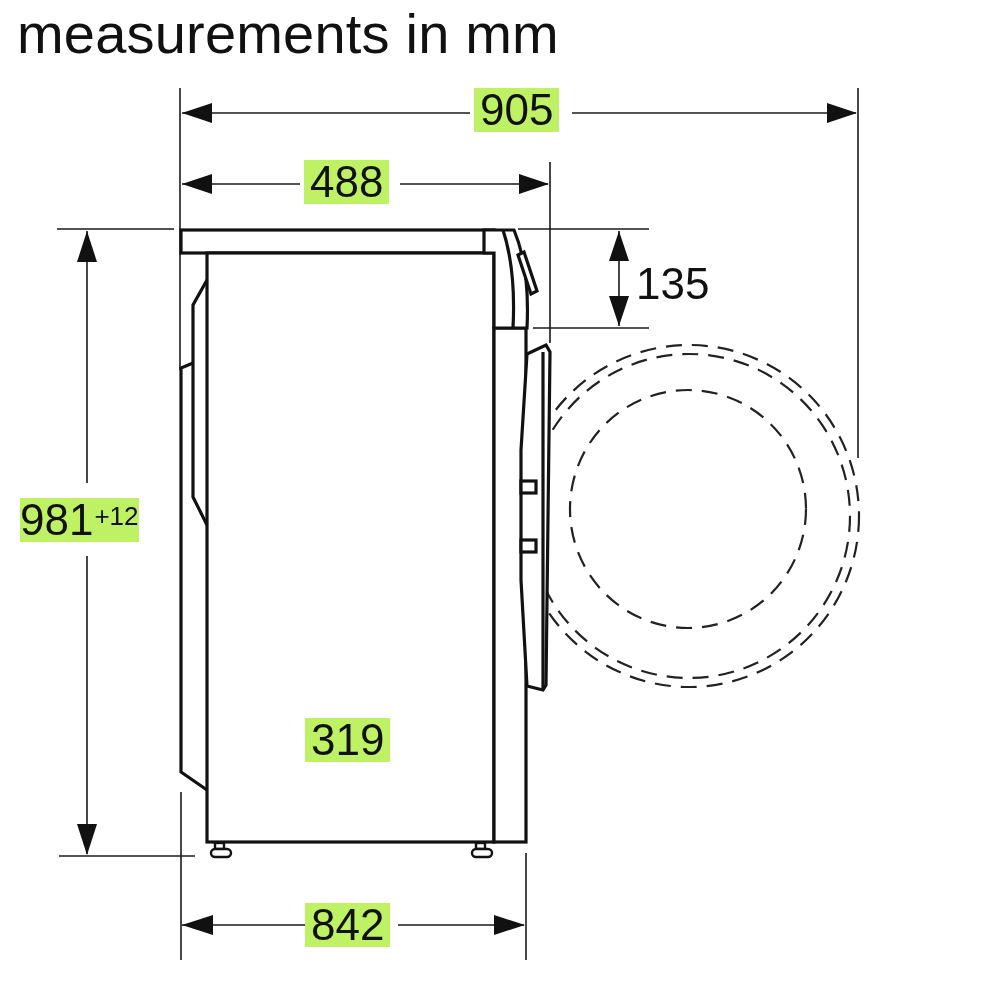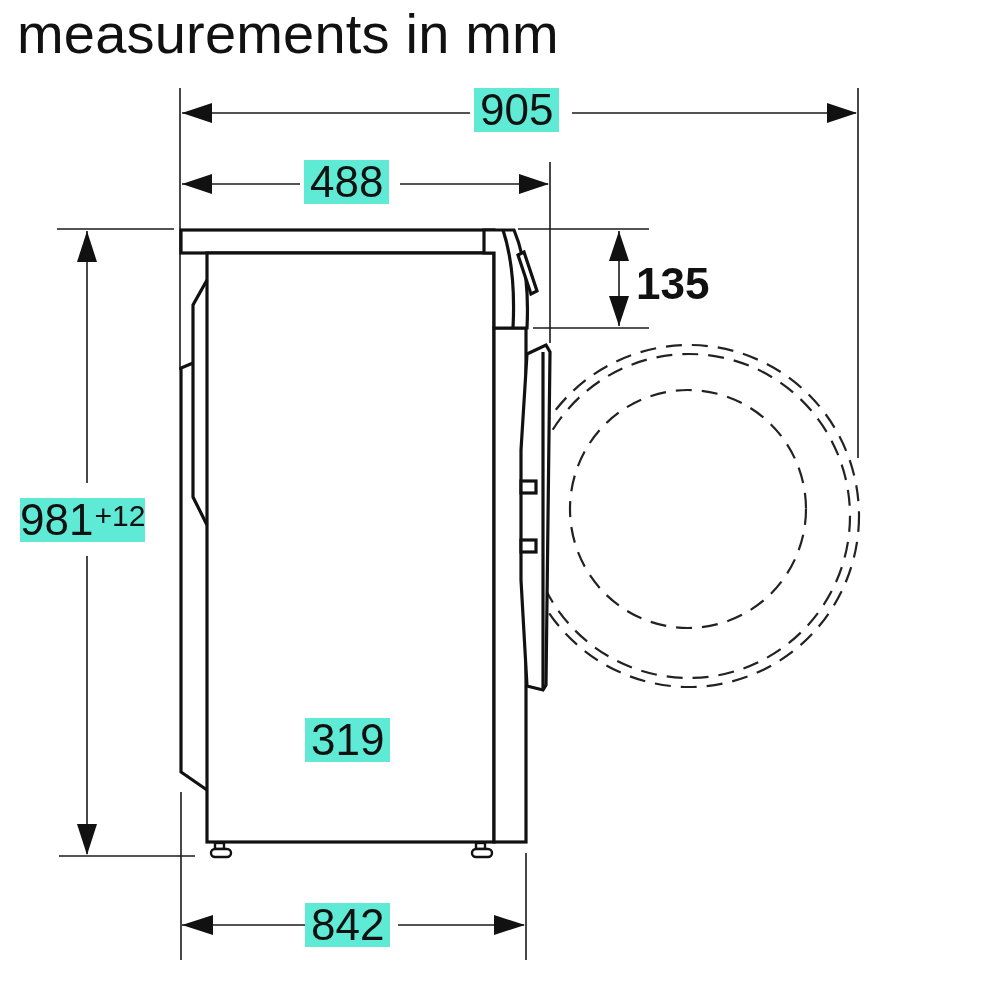--- a/index.html
+++ b/index.html
@@ -29,27 +29,27 @@
       position: absolute;
       left: 0;
       top: 0;
       width: 1000px;
       height: 1000px;
     }
     .dim-label {
       position: absolute;
       font-size: 44px;
       line-height: 44px;
-      background: #5eead4;
+      background: #bef264;
       color: #111111;
       white-space: nowrap;
       padding: 0 6px;
     }
     .dim-label sup {
-      font-size: 30px;
+      font-size: 26px;
       vertical-align: top;
       position: relative;
       top: -4px;
       margin-left: 1px;
     }
     .thin { stroke: #1a1a1a; stroke-width: 1.6; fill: none; }
     .body { stroke: #111111; stroke-width: 3.2; fill: none; stroke-linejoin: miter; }
     .body-fill { stroke: #111111; stroke-width: 3.2; fill: #ffffff; }
     .dash { stroke: #222222; stroke-width: 2.2; fill: none; stroke-dasharray: 16 10; }
     .arrow { fill: #111111; stroke: none; }
@@ -163,21 +163,21 @@
     </g>
   </g>
 </svg>
 
 <div class="dim-label" style="left:474px; top:88px;">
   <span>905</span>
 </div>
 <div class="dim-label" style="left:304px; top:160px;text-align:center;">
   <span>488</span>
 </div>
-<div class="dim-label" style="left:630px; top:262px; background:transparent;font-weight:bold;">
+<div class="dim-label" style="left:630px; top:262px; background:transparent;">
   <span>135</span>
 </div>
 <div class="dim-label" style="left:20px; top:498px; padding:0;">
   <span>981</span><sup>+12</sup>
 </div>
 <div class="dim-label" style="left:305px; top:718px;">
   <span>319</span>
 </div>
 <div class="dim-label" style="left:305px; top:903px;">
   <span>842</span>

